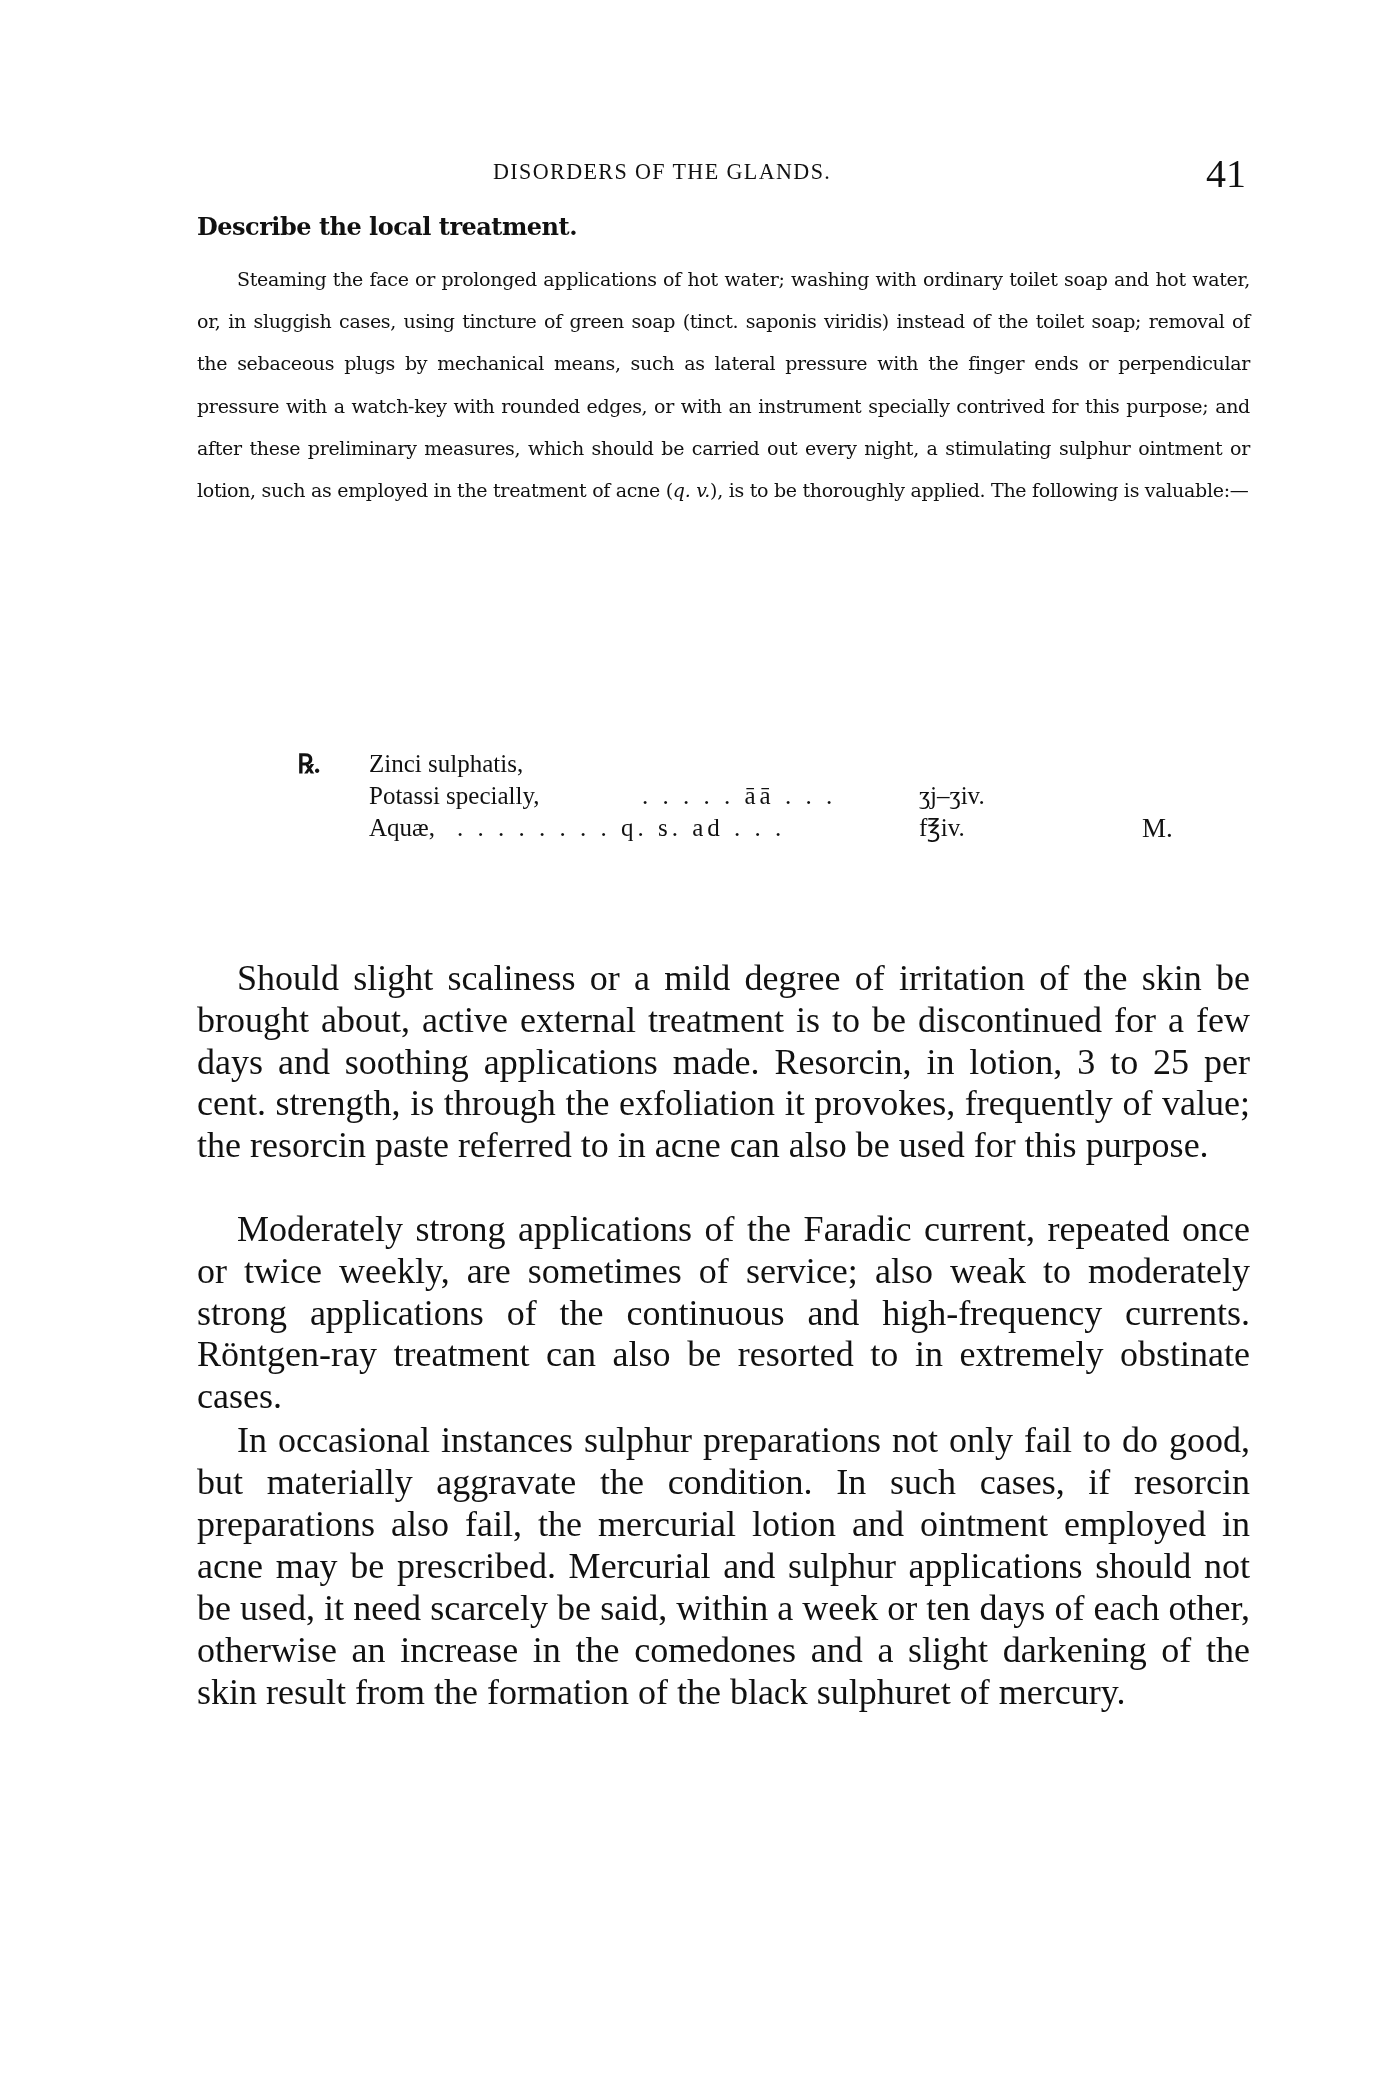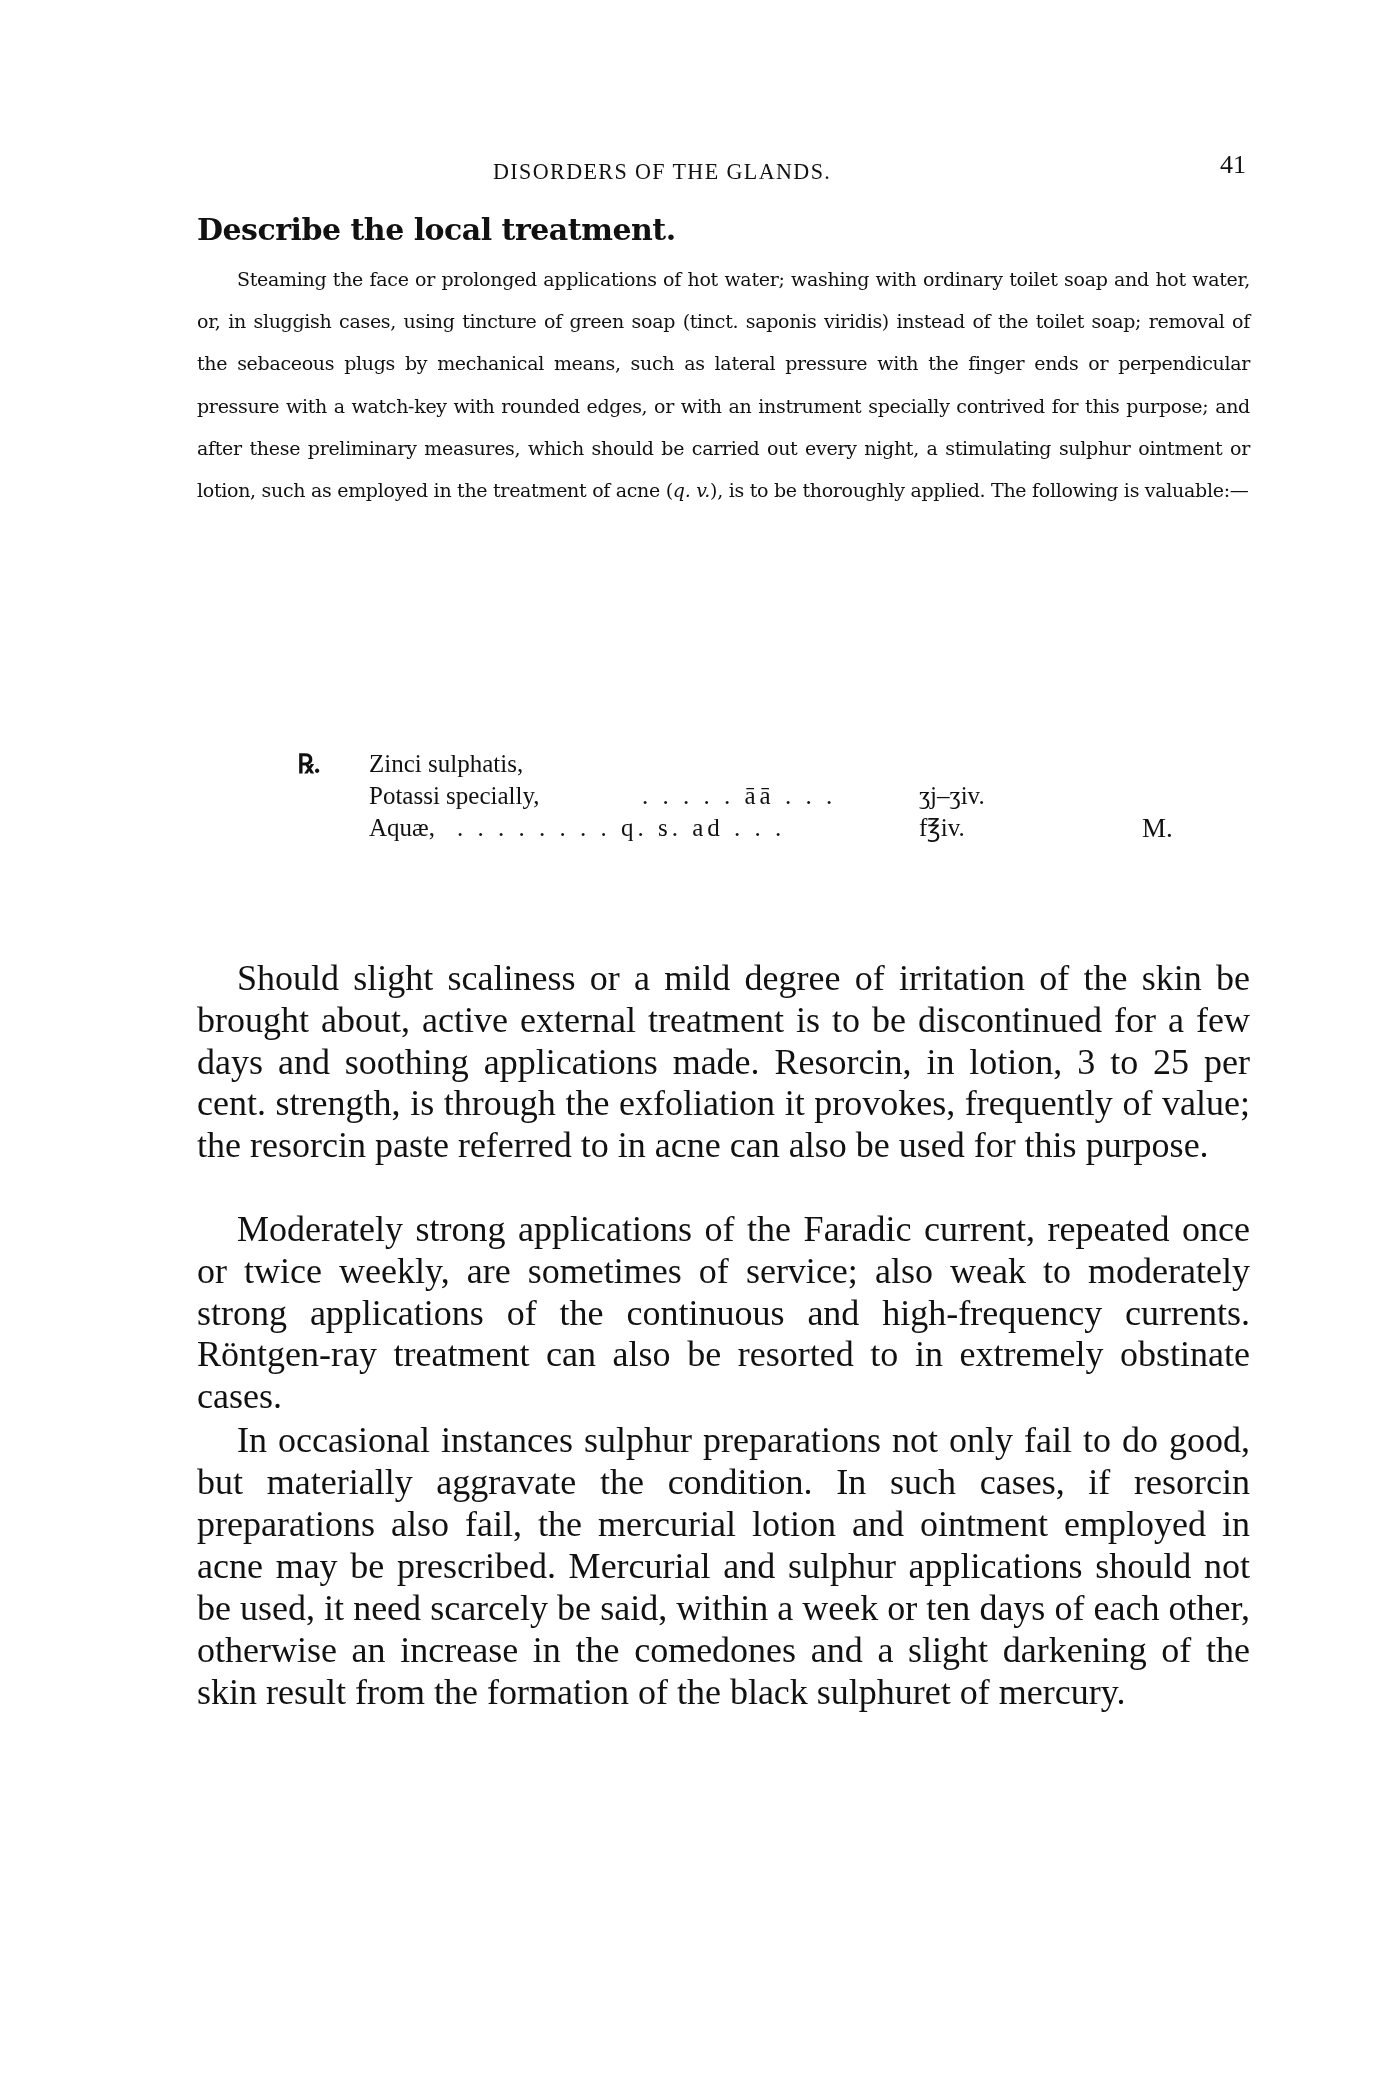--- a/index.html
+++ b/index.html
@@ -2,23 +2,23 @@
 <html><head>
 <meta charset="utf-8">
 <style>
   html, body { margin: 0; padding: 0; background: #ffffff; }
   body { width: 1395px; height: 2082px; position: relative; overflow: hidden;
          font-family: "Liberation Serif", "DejaVu Serif", serif; color: #111; }
   .page { position: absolute; left: 197px; top: 0; width: 1053px; }
   .running-head { position: absolute; top: 150px; left: 0; width: 1053px; height: 40px; }
   .running-title { position: absolute; left: 296px; top: 8px; font-size: 24px; letter-spacing: 1.5px;
                    transform: scaleX(0.92); transform-origin: left; }
-  .page-number { position: absolute; right: 4px; top: 0px; font-size: 26px; }
+  .page-number { position: absolute; right: 4px; top: 0px; font-size: 40px; }
   .heading { position: absolute; top: 212px; left: 0; font-family: "DejaVu Serif", serif; font-weight: bold;
-             font-size: 30px; letter-spacing: -0.5px; }
+             font-size: 24px; letter-spacing: -0.5px; }
   .para { position: absolute; left: 0; width: 1053px; font-size: 36px; line-height: 42.2px;
           text-align: justify; text-indent: 40px; margin: 0; }
   .p1 { top: 258px; }
   .p2 { top: 958px; line-height: 41.8px; }
   .p3 { top: 1209px; line-height: 41.8px; }
   .p4 { top: 1419px; line-height: 42px; }
   .p1 { font-family: "DejaVu Serif", serif; font-size: 19px; letter-spacing: -0.3px; }
   .rx { position: absolute; top: 748px; left: 100px; width: 960px; font-size: 25px; }
   .rx-row { position: relative; height: 32px; line-height: 32px; white-space: nowrap; }
   .rx-sym { position: absolute; left: 0; font-weight: bold; font-size: 27px; }

